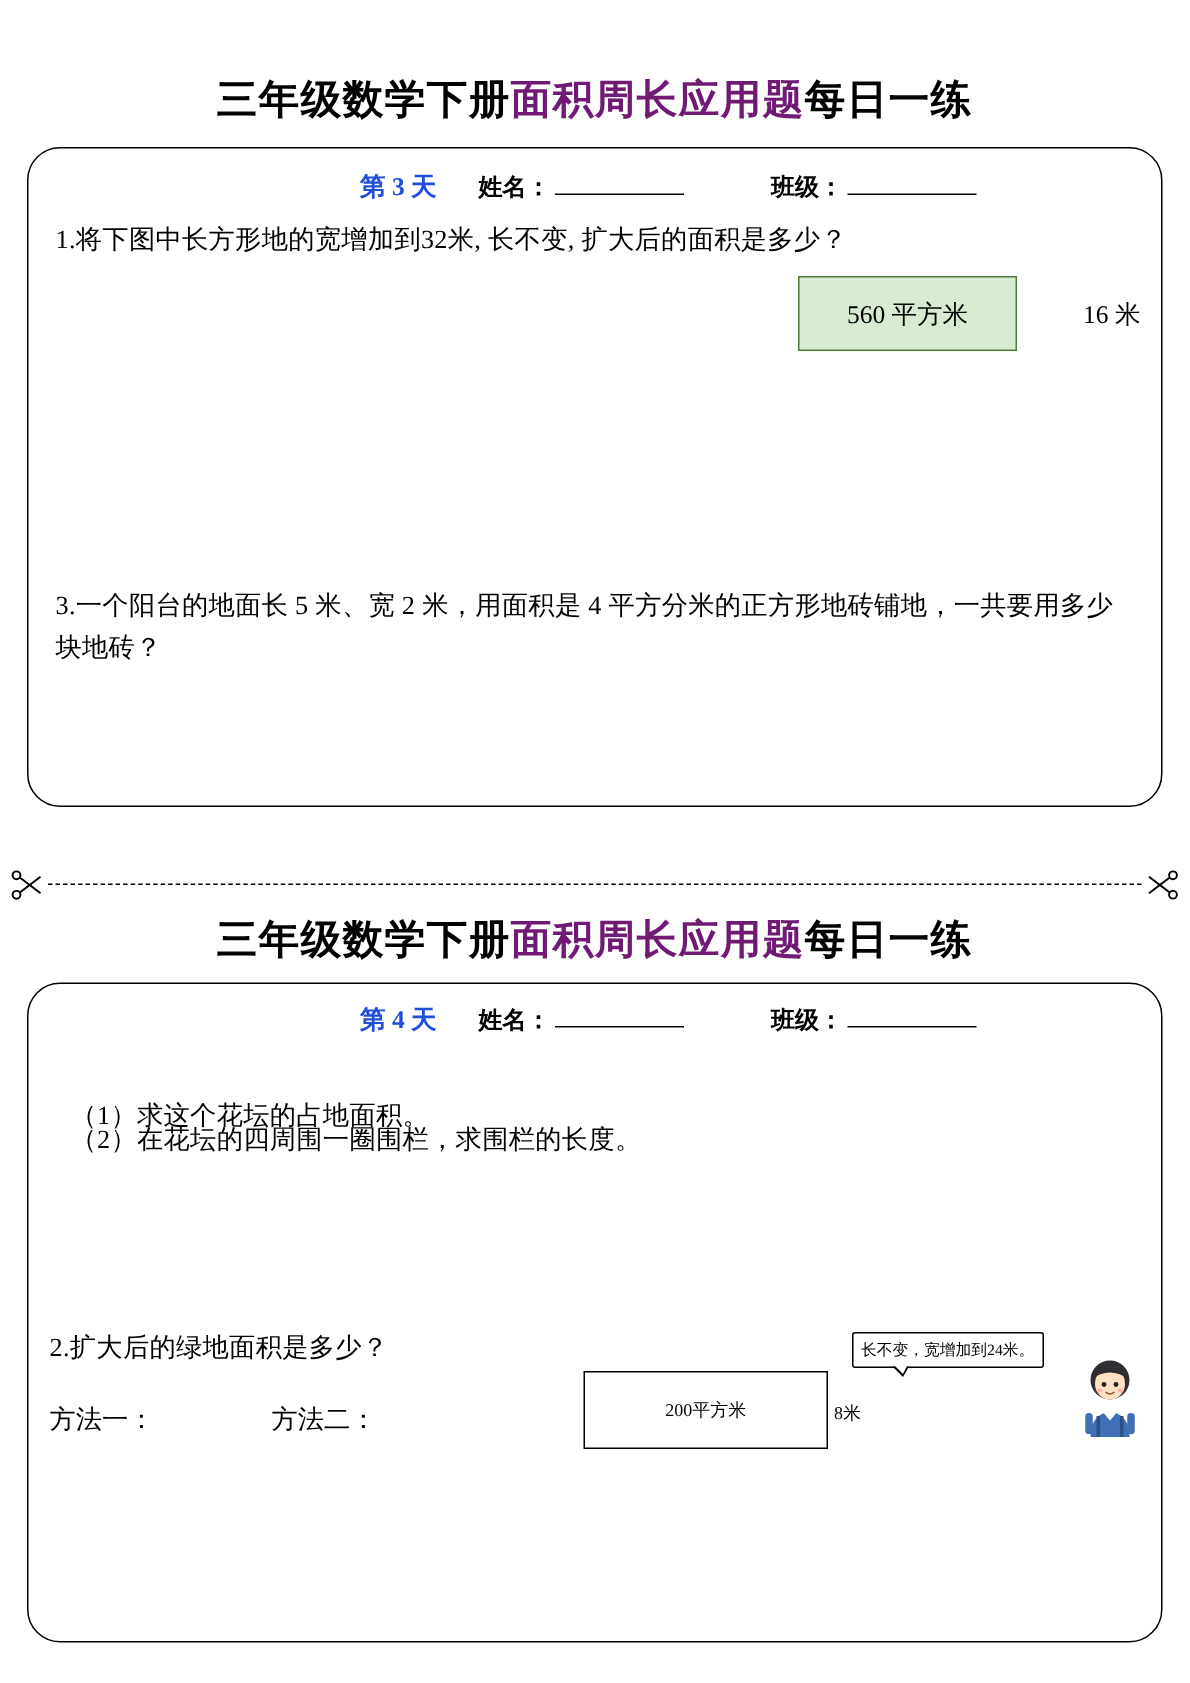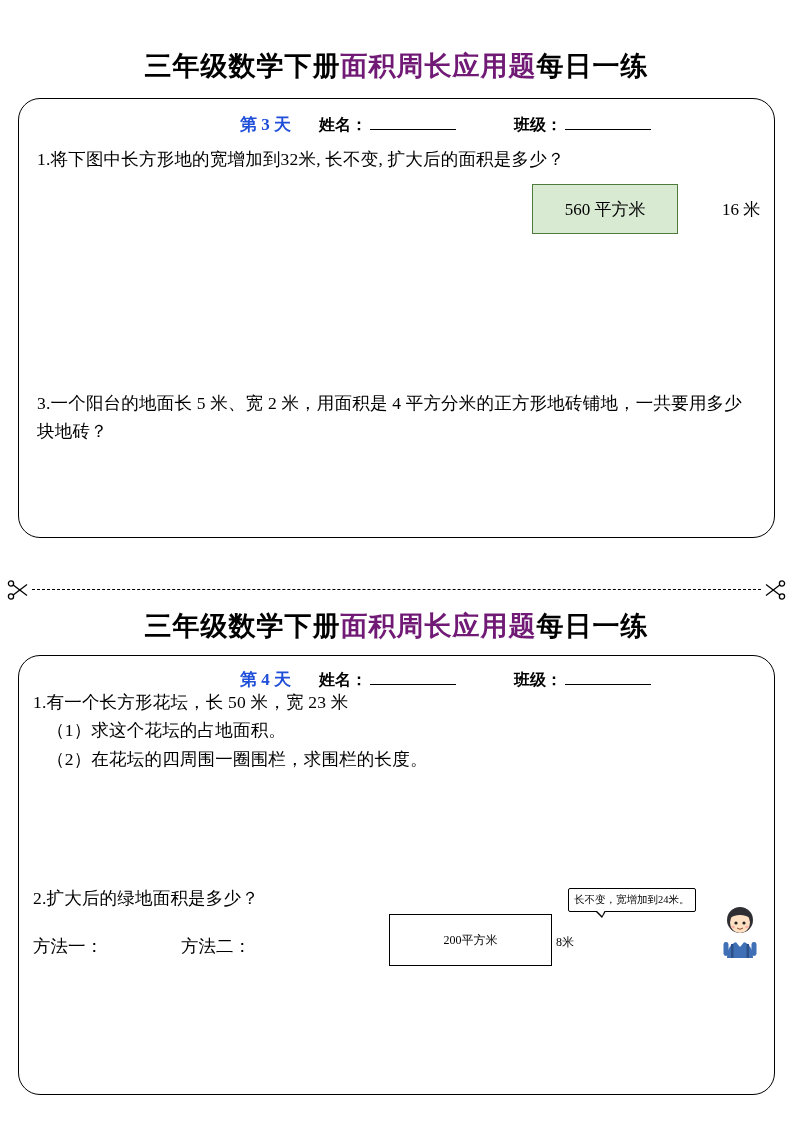--- a/index.html
+++ b/index.html
@@ -238,22 +238,21 @@
     <div class="hdr hdr-2">
       <span class="day">第 4 天</span>
       <span class="field">
         <span>姓名：</span><span class="blank"></span>
       </span>
       <span class="field field-class">
         <span>班级：</span><span class="blank"></span>
       </span>
     </div>
 
-    <div class="q" style="left:14px; top:32px; width:722px;">1.有一个长方形花坛，长 50 米，宽 23 米</div>
-    <div class="q" style="left:28px; top:60px; width:700px;font-family:Liberation Serif, serif;">（1）求这个花坛的占地面积。</div>
+    <div class="q" style="left:28px; top:73px; width:700px;font-family:Liberation Serif, serif;">（1）求这个花坛的占地面积。</div>
     <div class="q" style="left:28px; top:89px; width:700px;">（2）在花坛的四周围一圈围栏，求围栏的长度。</div>
 
     <div class="q" style="left:14px; top:228px; width:460px;">2.扩大后的绿地面积是多少？</div>
 
     <div class="methods" style="left:14px; top:278px;">方法一：</div>
     <div class="methods" style="left:162px; top:278px;">方法二：</div>
 
     <div class="rect-box" style="left:370px; top:258px; width:163px; height:52px;">
       <span>200平方米</span>
     </div>

